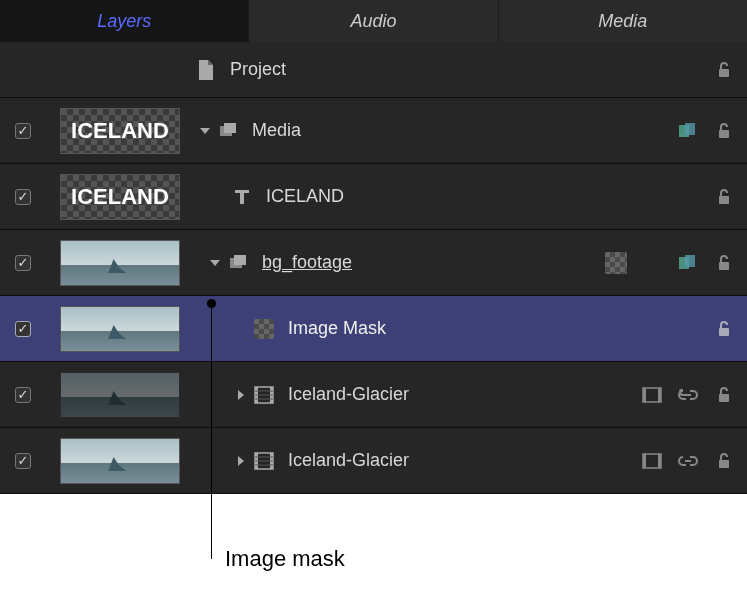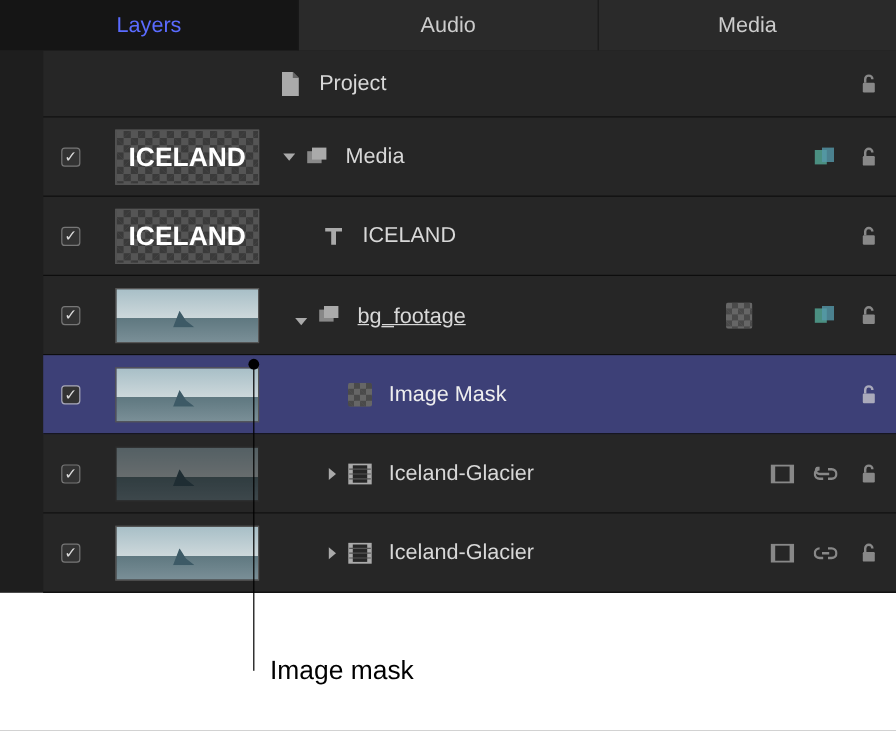--- a/index.html
+++ b/index.html
@@ -21,36 +21,36 @@
     .tab {
       flex: 1;
       display: flex;
       align-items: center;
       justify-content: center;
       font-size: 18px;
       color: #ccc;
       border-right: 1px solid #1a1a1a;
       cursor: pointer;
       position: relative;
+      font-style: italic;
     }
     .tab:last-child { border-right: none; }
     .tab.active {
       color: #5a6bff;
       background: #151515;
     }
     
     .rows { }
     .row {
       display: flex;
       align-items: center;
       height: 66px;
       border-bottom: 1px solid #0d0d0d;
       background: #262626;
       padding-right: 12px;
-      margin-left: 36px;
     }
     .row.selected { background: #3d4077; }
     .row.project { height: 56px; }
     .check-col {
       width: 46px;
       display: flex;
       align-items: center;
       justify-content: center;
       flex-shrink: 0;
     }
@@ -108,21 +108,21 @@
       background: #3d5a66;
       clip-path: polygon(0 100%, 30% 0, 60% 60%, 100% 100%);
     }
     .thumb.dimmed { filter: brightness(0.5); }
     .main-col {
       flex: 1;
       display: flex;
       align-items: center;
       min-width: 0;
     }
-    .indent-1 { padding-left: 10px; align-items: flex-end; }
+    .indent-1 { padding-left: 10px; }
     .indent-2 { padding-left: 36px; }
     .disclosure {
       width: 22px;
       display: flex; align-items: center; justify-content: center;
       color: #aaa;
       flex-shrink: 0;
     }
     .disclosure svg { display: block; }
     .type-icon {
       width: 24px; height: 22px;

